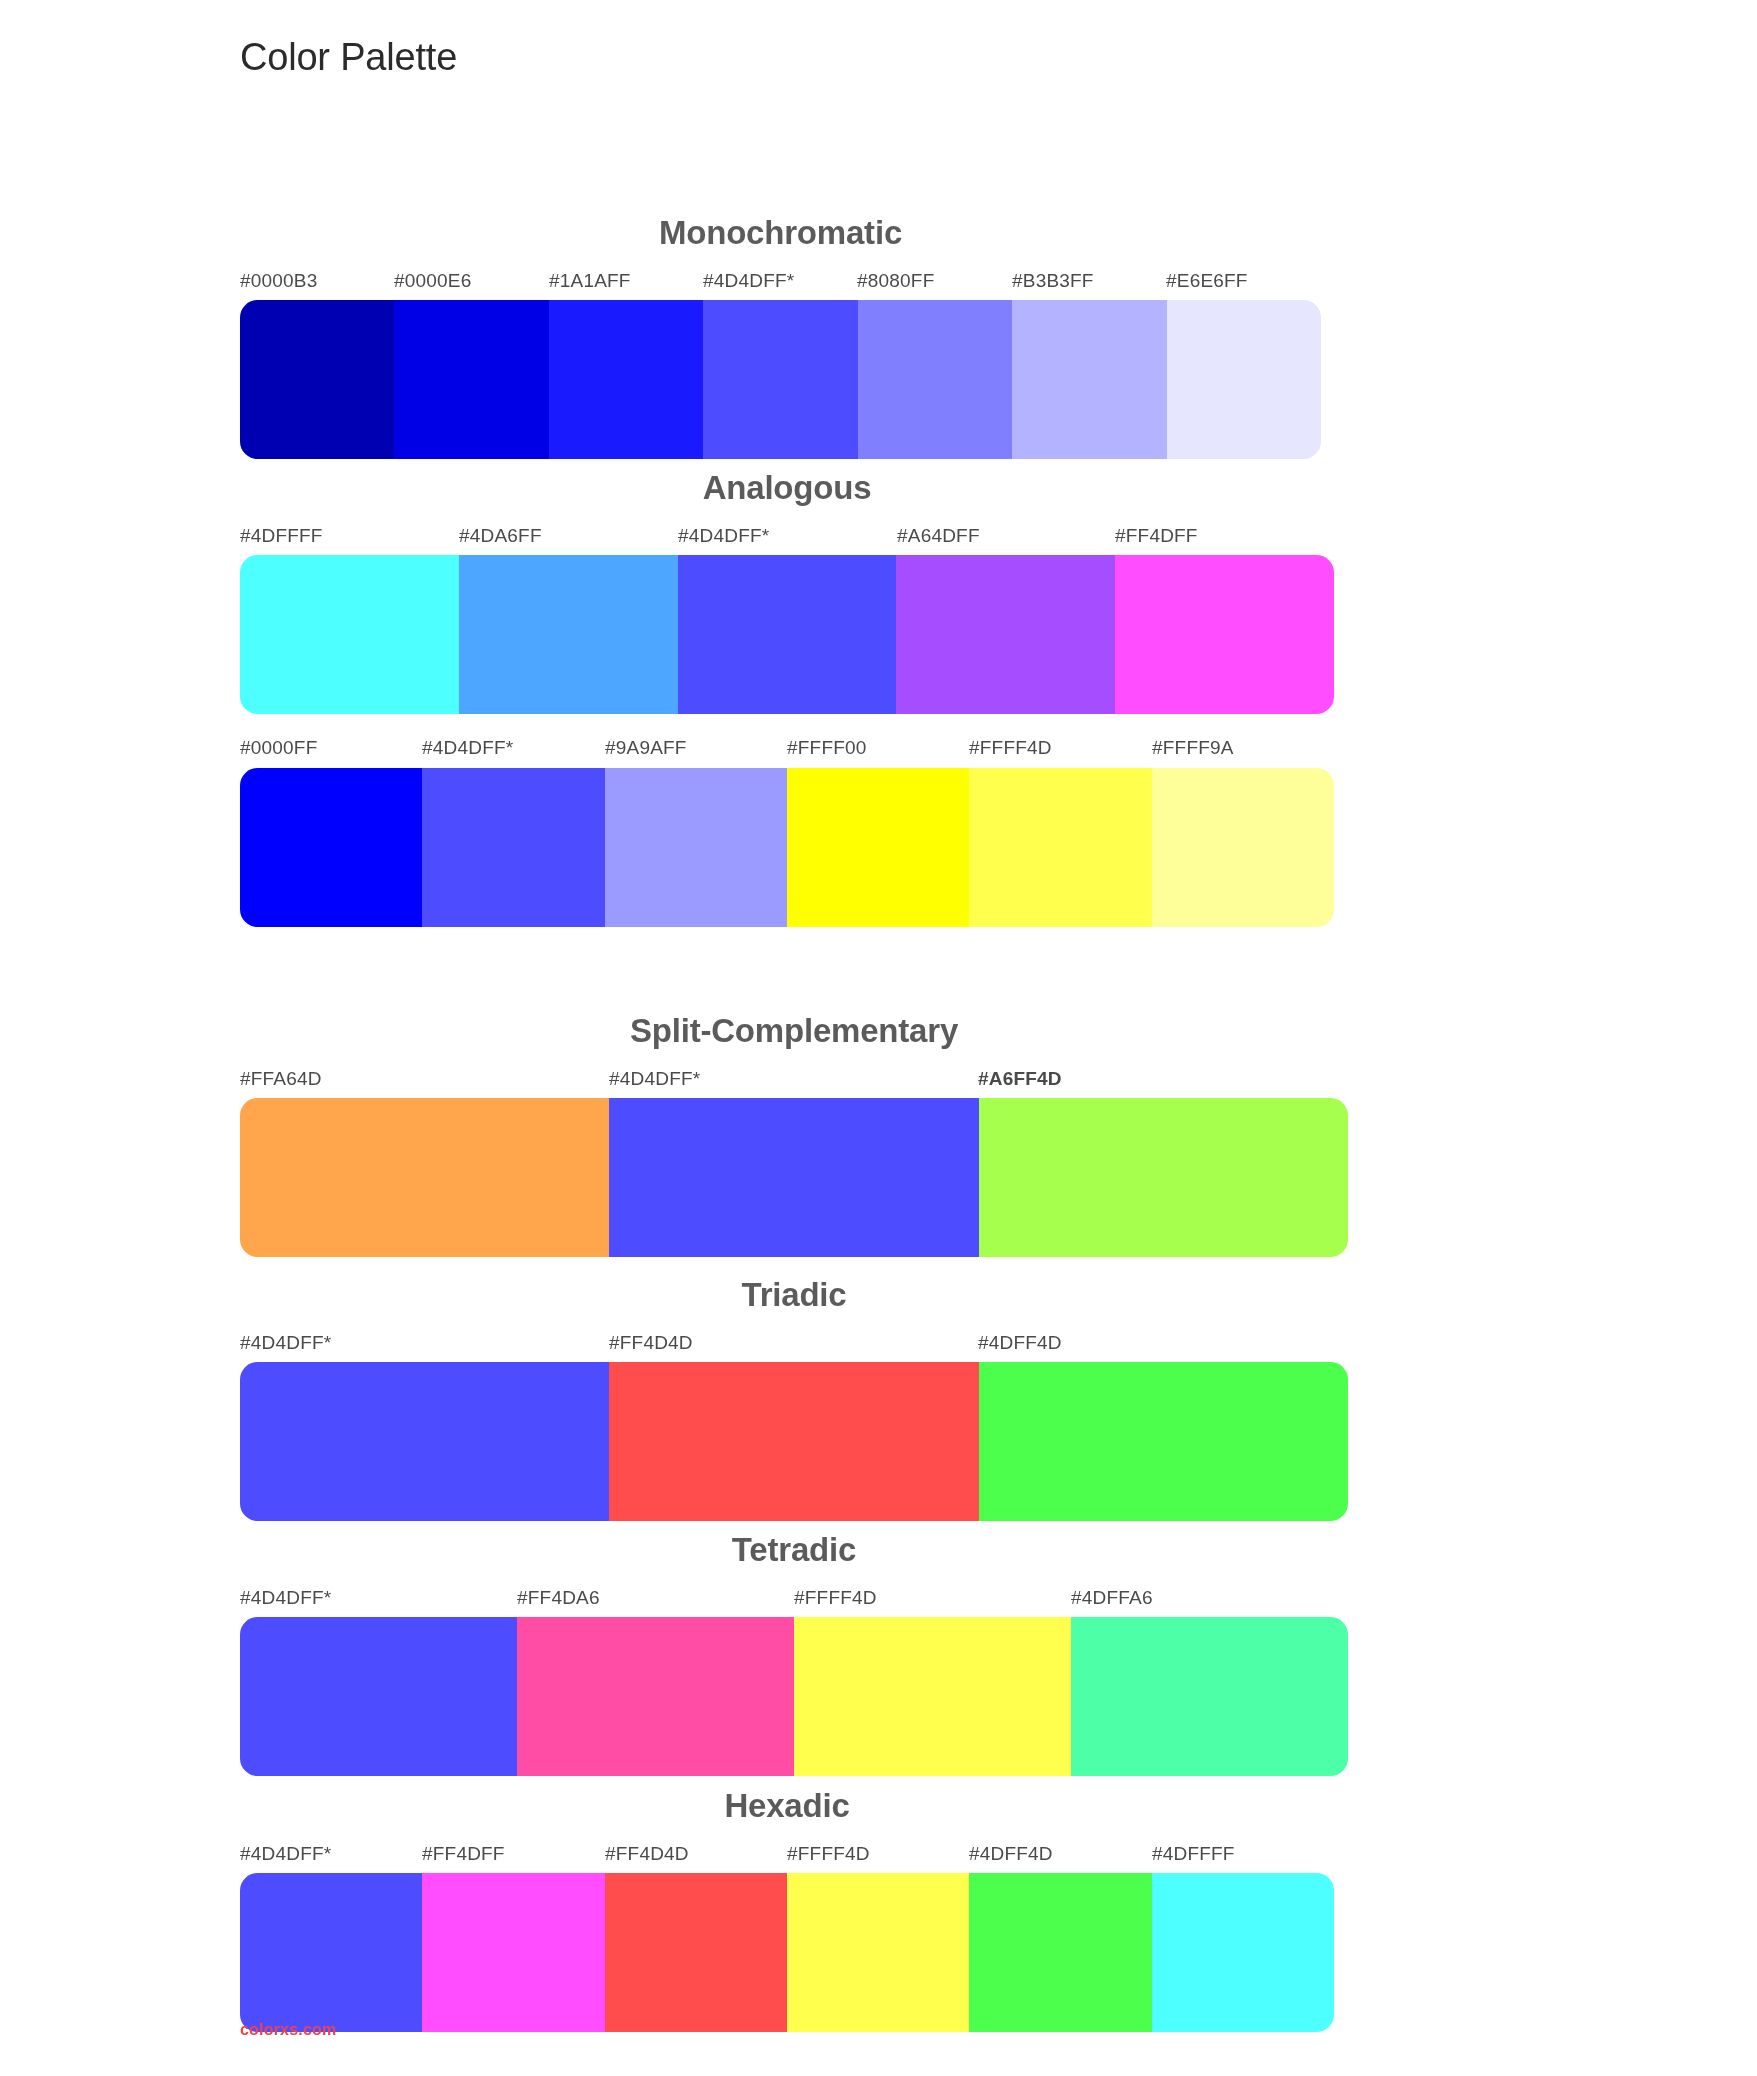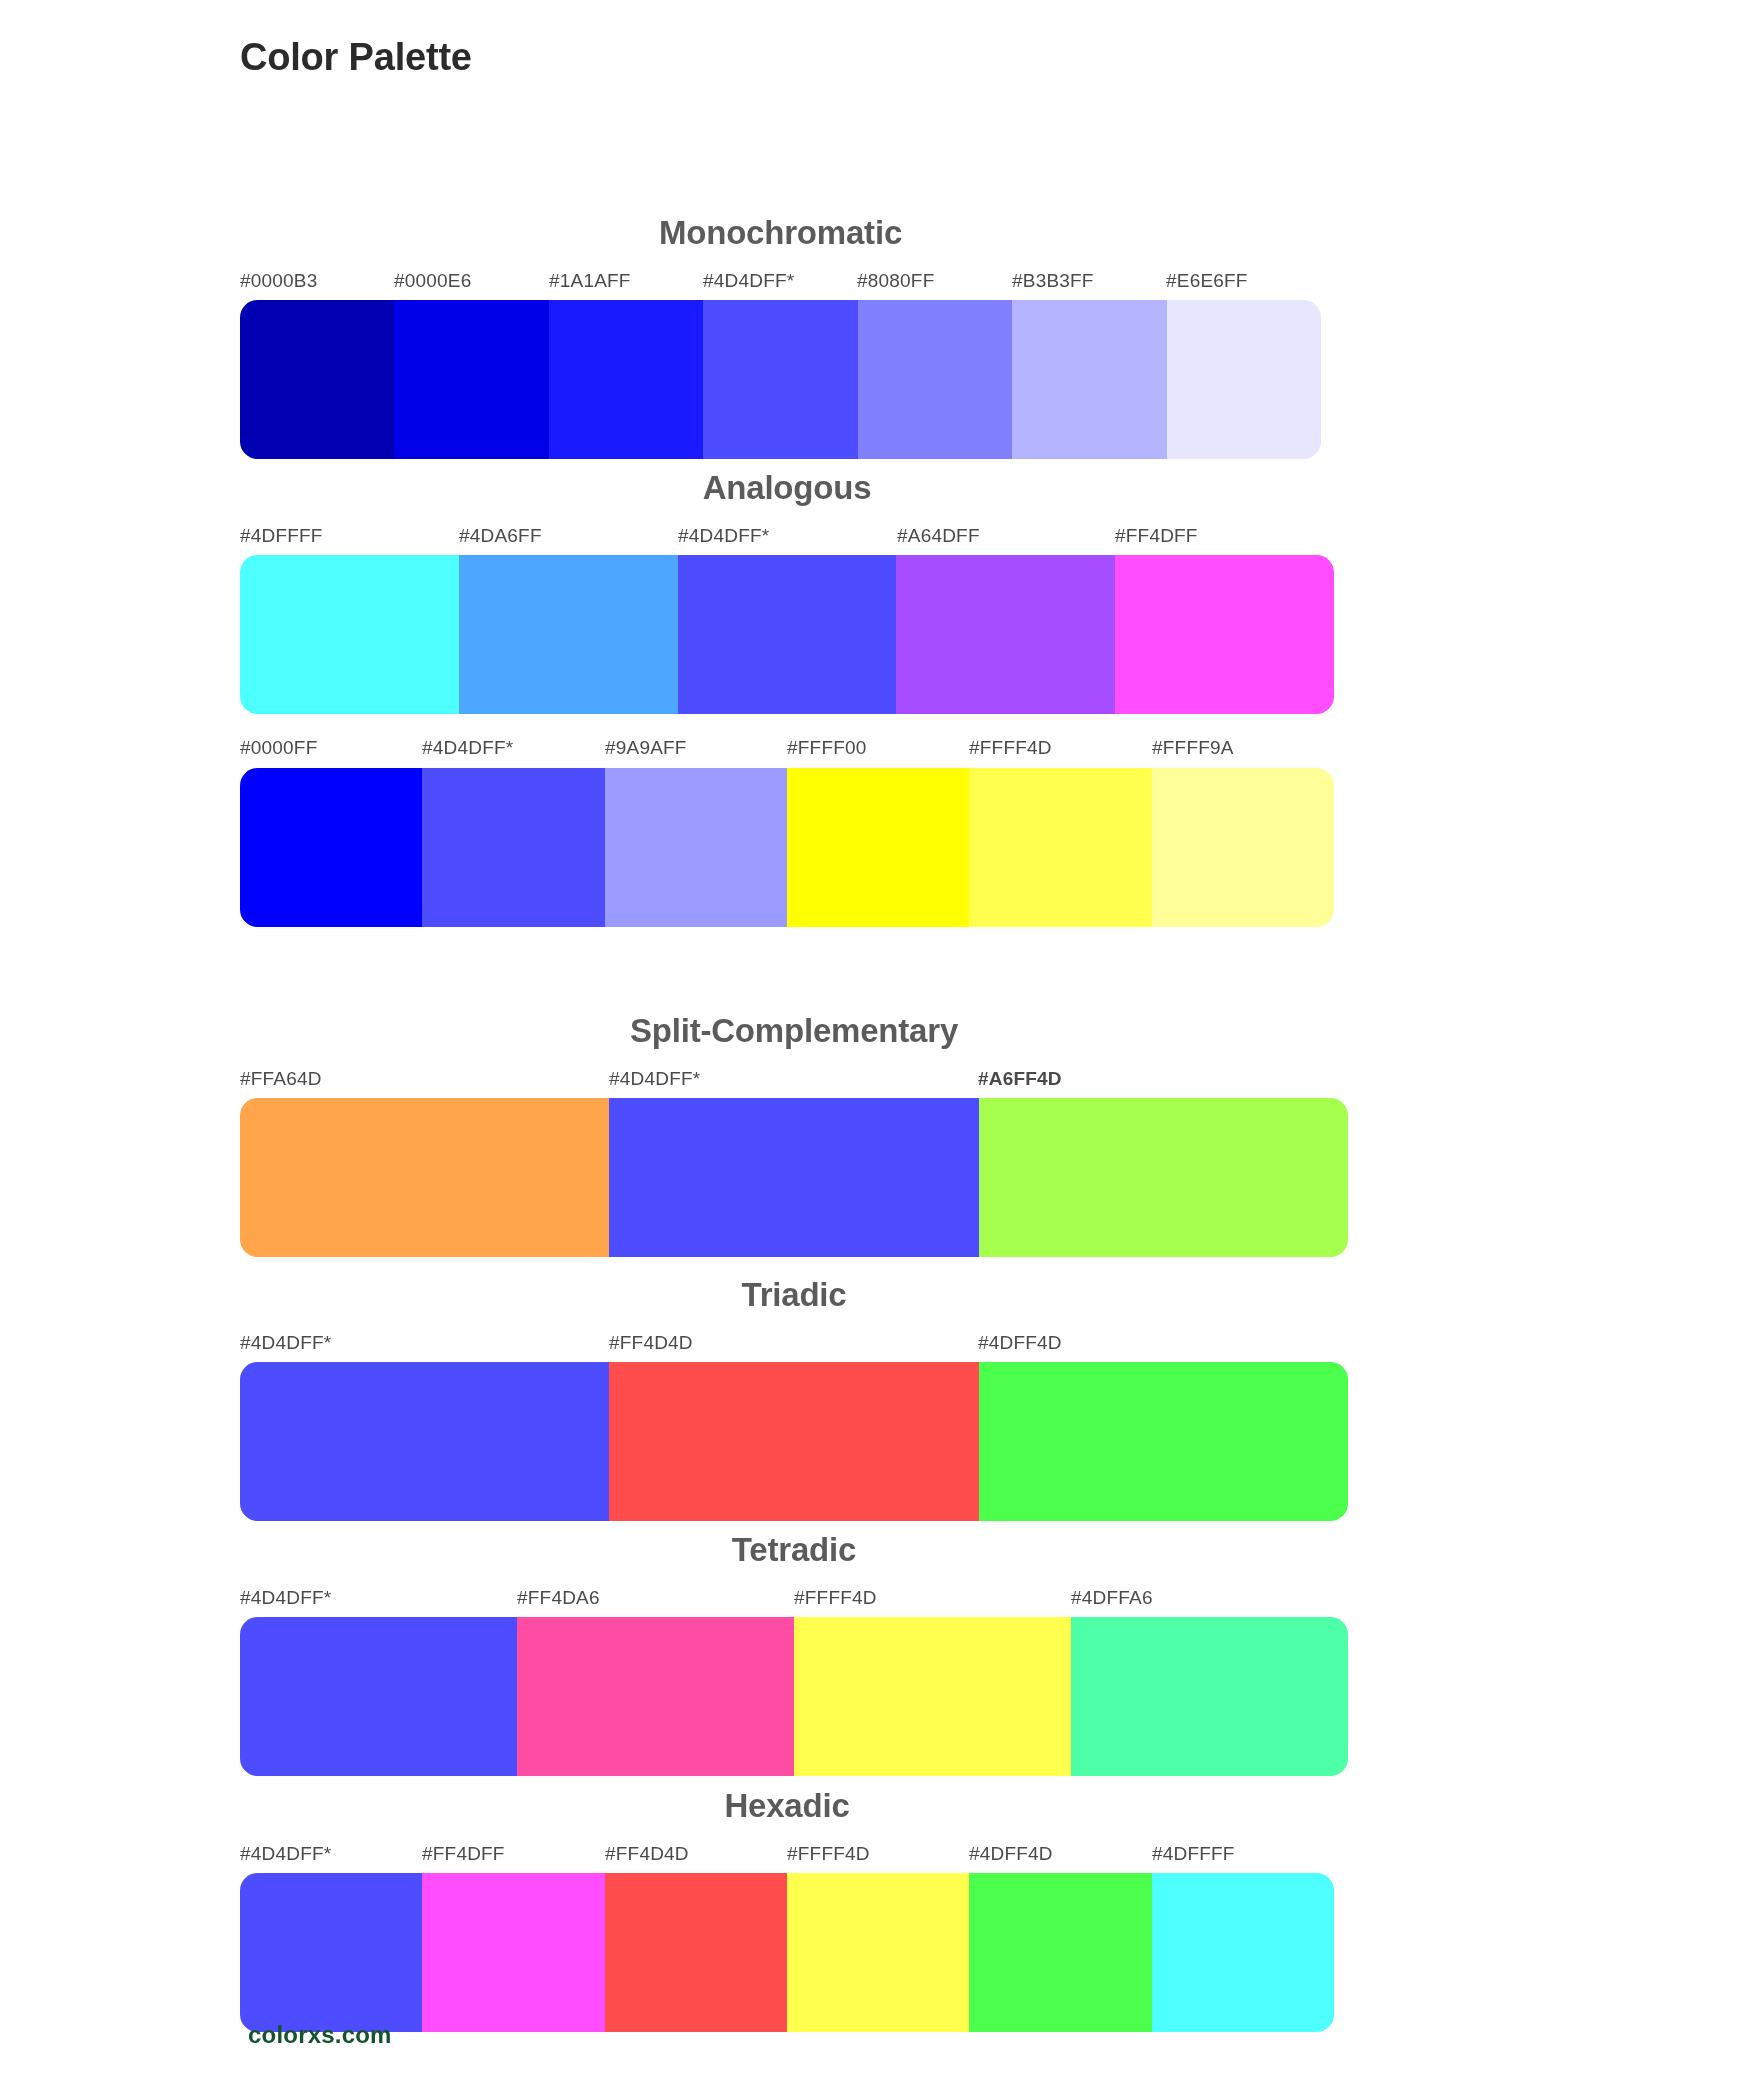--- a/index.html
+++ b/index.html
@@ -31,21 +31,21 @@
     font-size: 47px;
     font-weight: bold;
     color: #2b2b2b;
     letter-spacing: -0.4px;
     line-height: 1.16;
     margin: 0;
     white-space: nowrap;
   }
   .page-subtitle {
     font-size: 38px;
-    font-weight: bold;
+    font-weight: normal;
     color: #2b2b2b;
     letter-spacing: -0.2px;
     line-height: 1.2;
     margin: 17.6px 0 0 0;
     white-space: nowrap;
   }
 
   
   .section {
     position: absolute;
@@ -87,25 +87,24 @@
   .swatch {
     flex: 1 1 0;
     height: 100%;
   }
 
   
   .footer {
     position: absolute;
     left: 240px;
     top: 2021px;
-    font-size: 24px;
+    font-size: 16px;
     font-weight: bold;
-    color: #14532d;
+    color: #ef4444;
     letter-spacing: 0.2px;
-    margin-left: 8px;
   }
 </style>
 </head>
 <body>
 
 <div class="page">
 
   <div class="header">
     <h2 class="page-subtitle">Color Palette</h2>
   </div>

